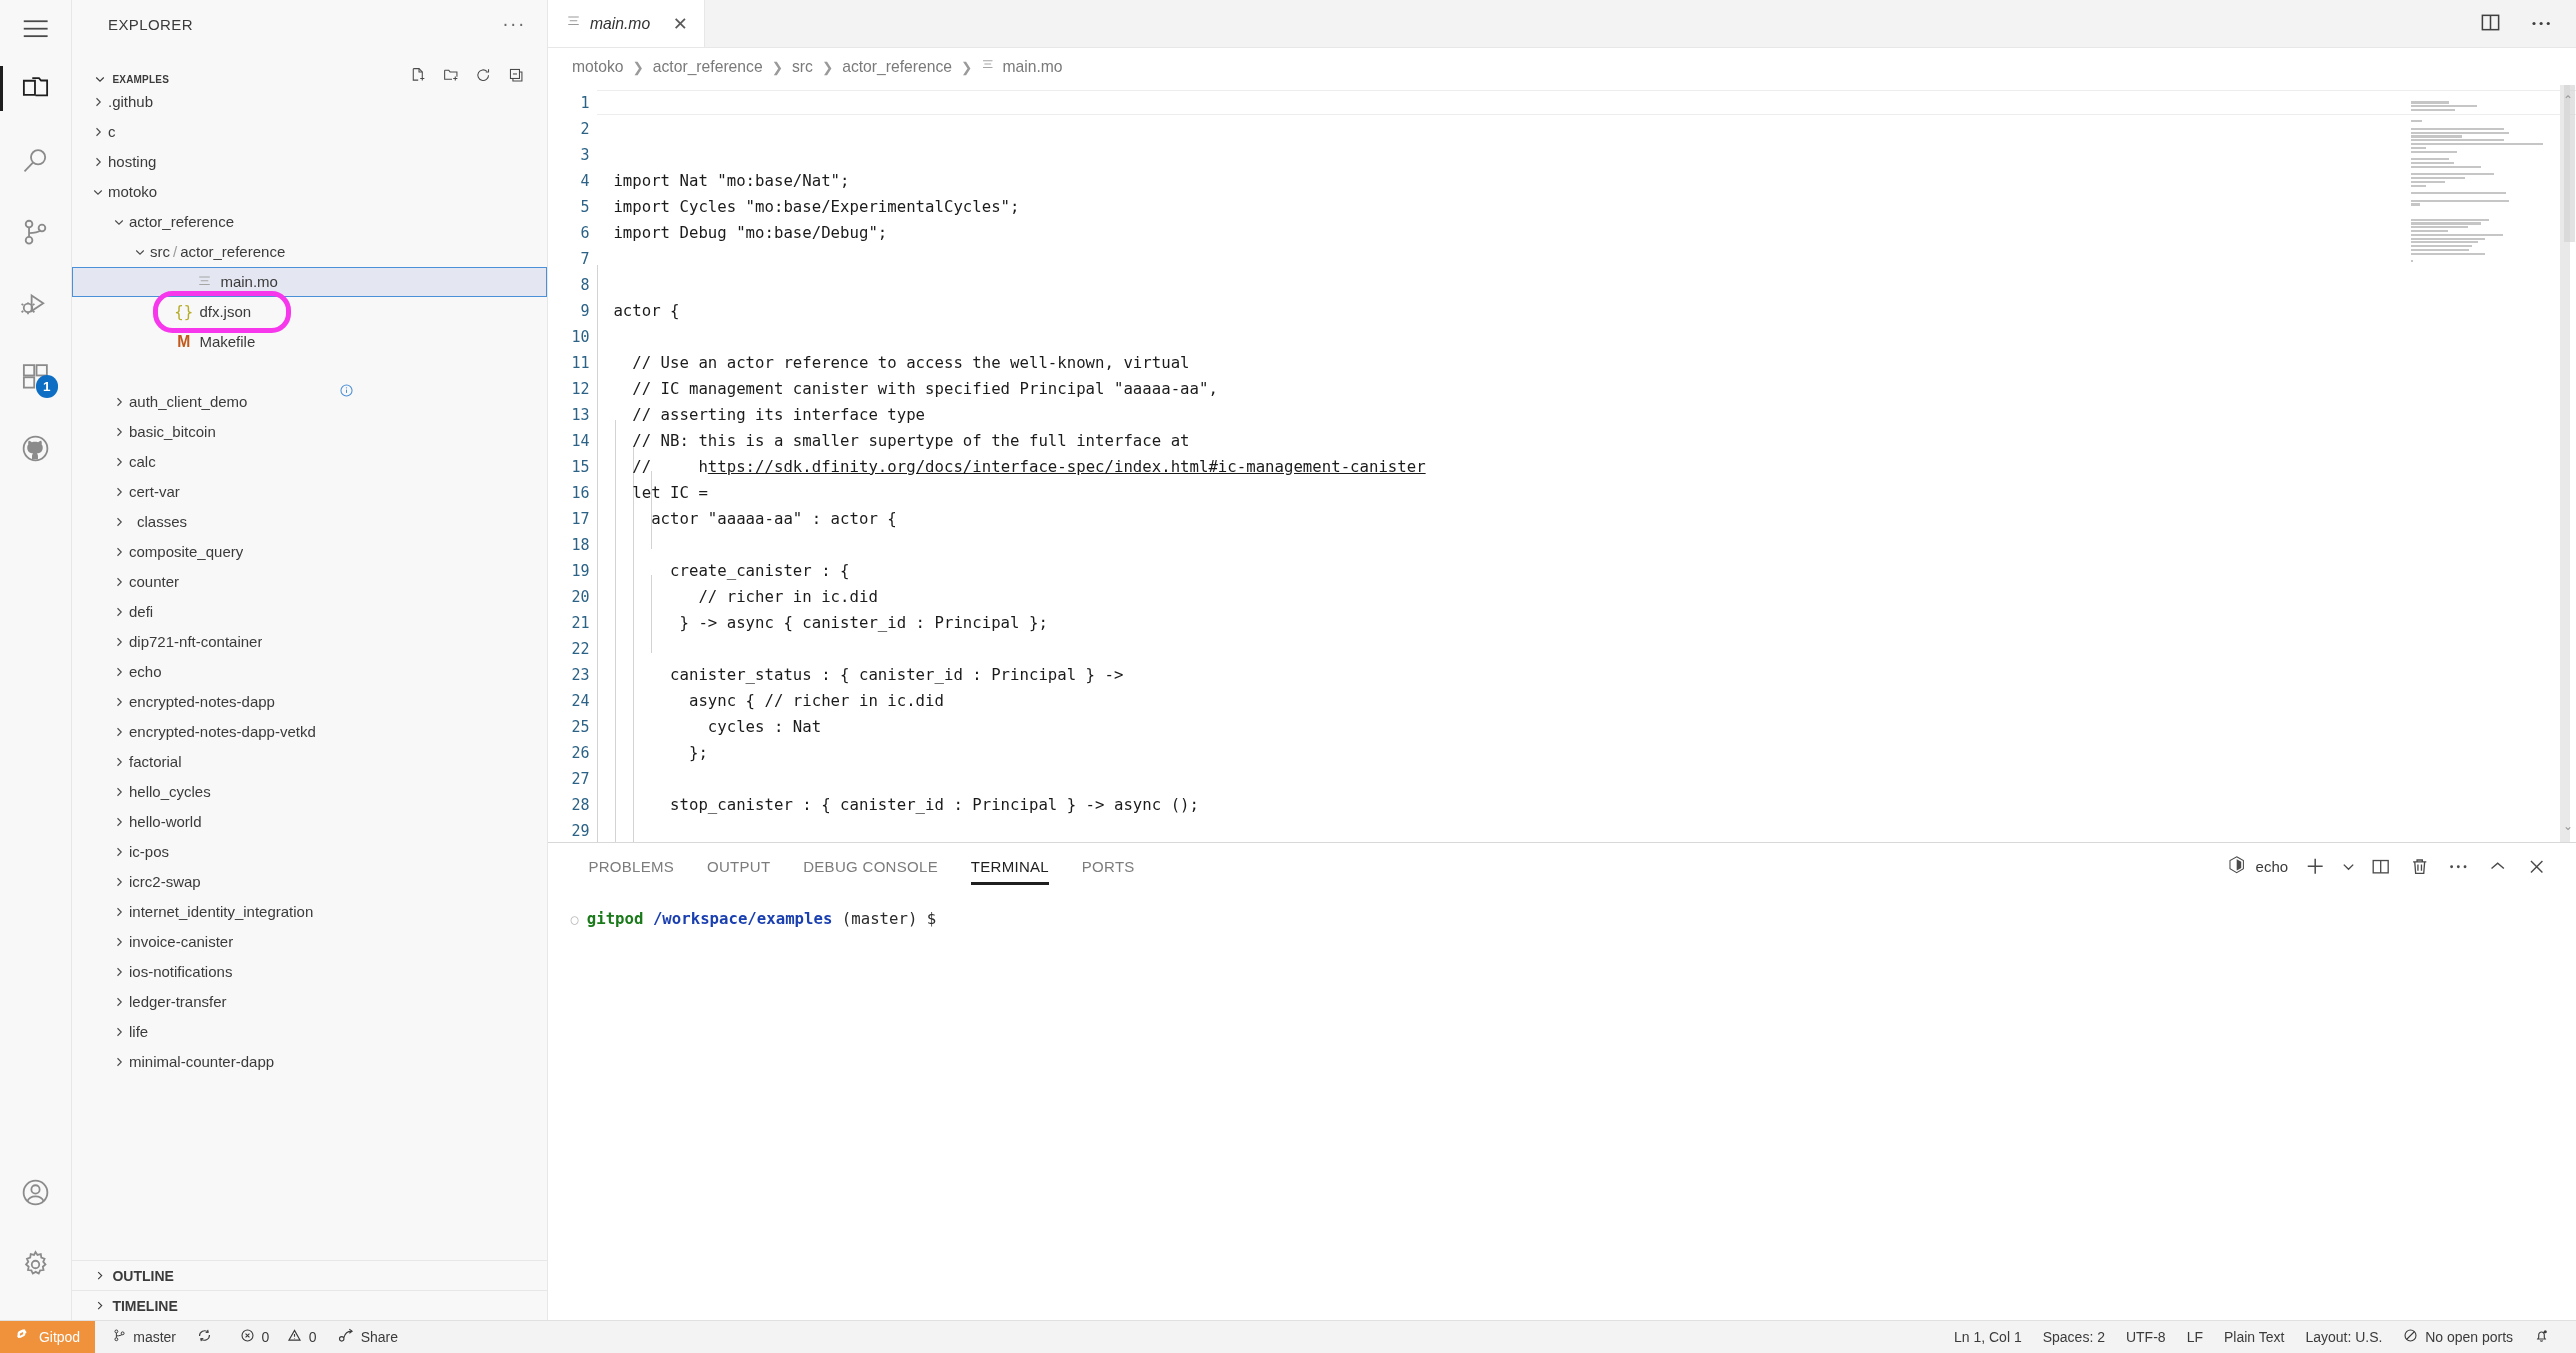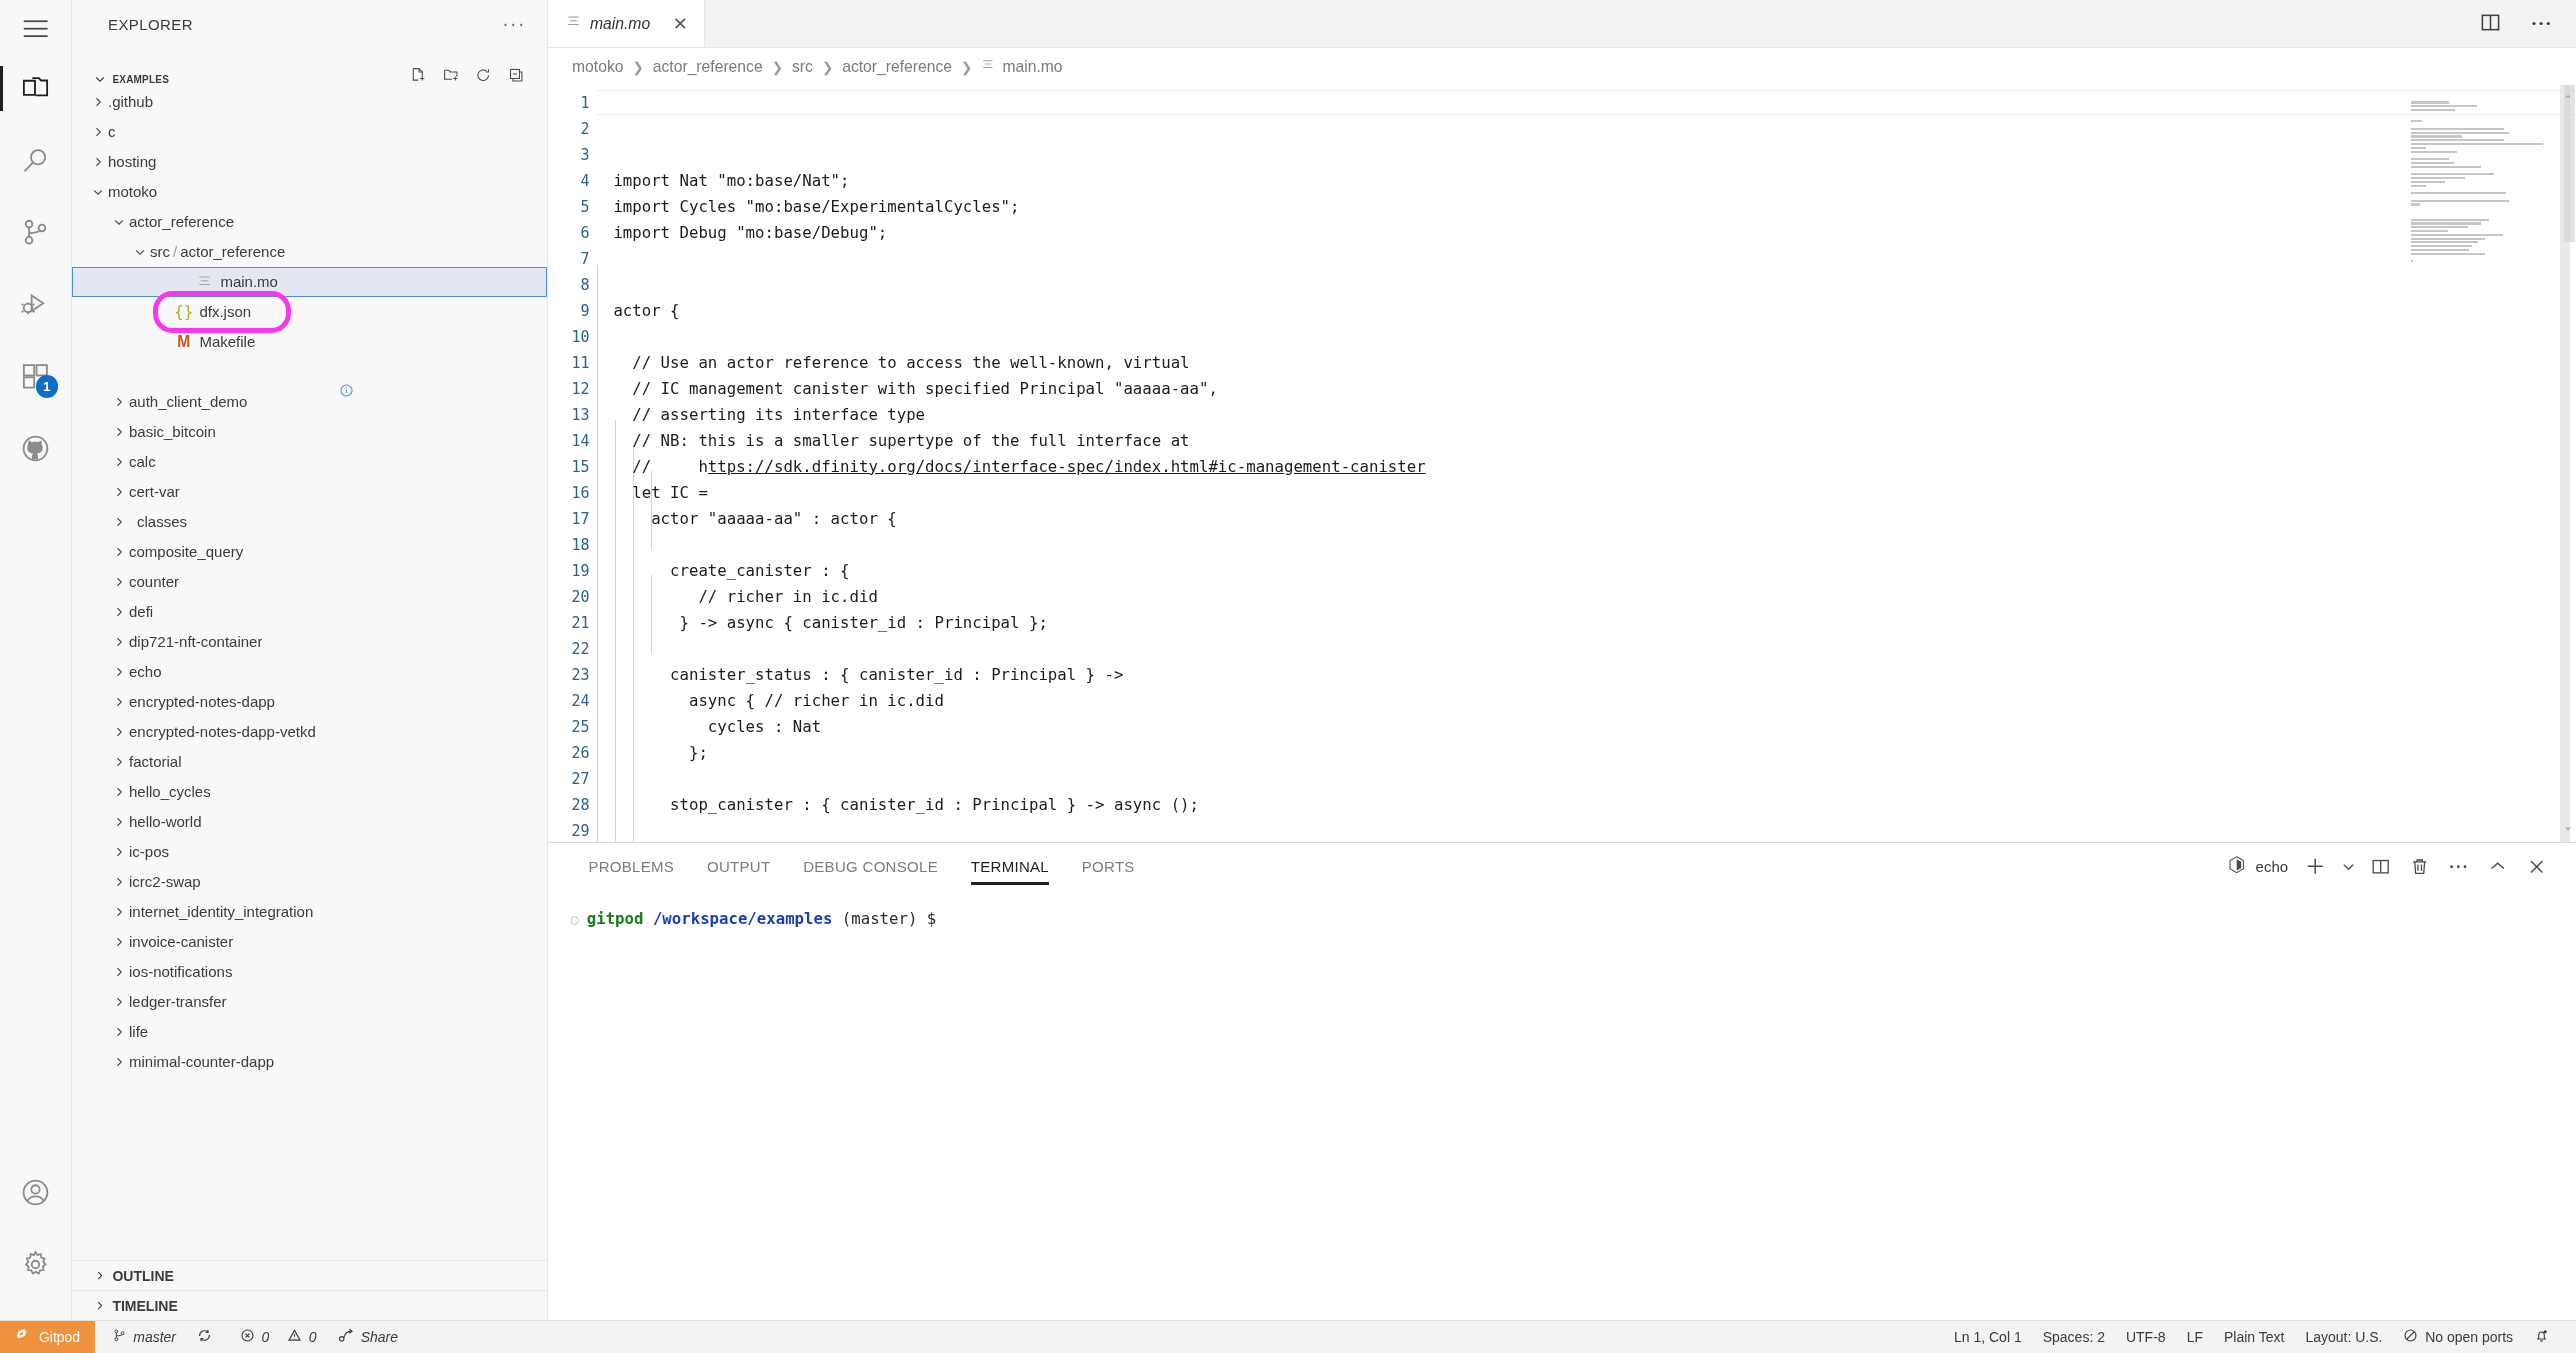--- a/index.html
+++ b/index.html
@@ -195,21 +195,21 @@
   .term-scroll { position: absolute; right: 6px; top: 0; width: 9px; height: 100%; }
 
   
   .status-bar {
     height: 33px; flex: 0 0 33px;
     background: #f3f3f3; border-top: 0.7px solid #e0e0e0;
     display: flex; align-items: center;
     font-size: 14px; color: #3b3b3b;
   }
   .sb-gitpod { background: #f0913c; color: #fff; height: 100%; display: flex; align-items: center; gap: 7.5px; padding: 0 15px; font-size: 14px; }
-  .sb-left { display: flex; align-items: center; font-style: italic; }
+  .sb-left { display: flex; align-items: center; }
   .sb-right { margin-left: auto; display: flex; align-items: center; padding-right: 16.4px; }
   .sb-entry { display: flex; align-items: center; gap: 6.7px; padding: 0 10.5px; height: 100%; }
   .sb-entry.first { padding-left: 16.4px; }
 
   svg { overflow: visible; }
 </style>
 </head>
 <body>
 
 <div id="app">

